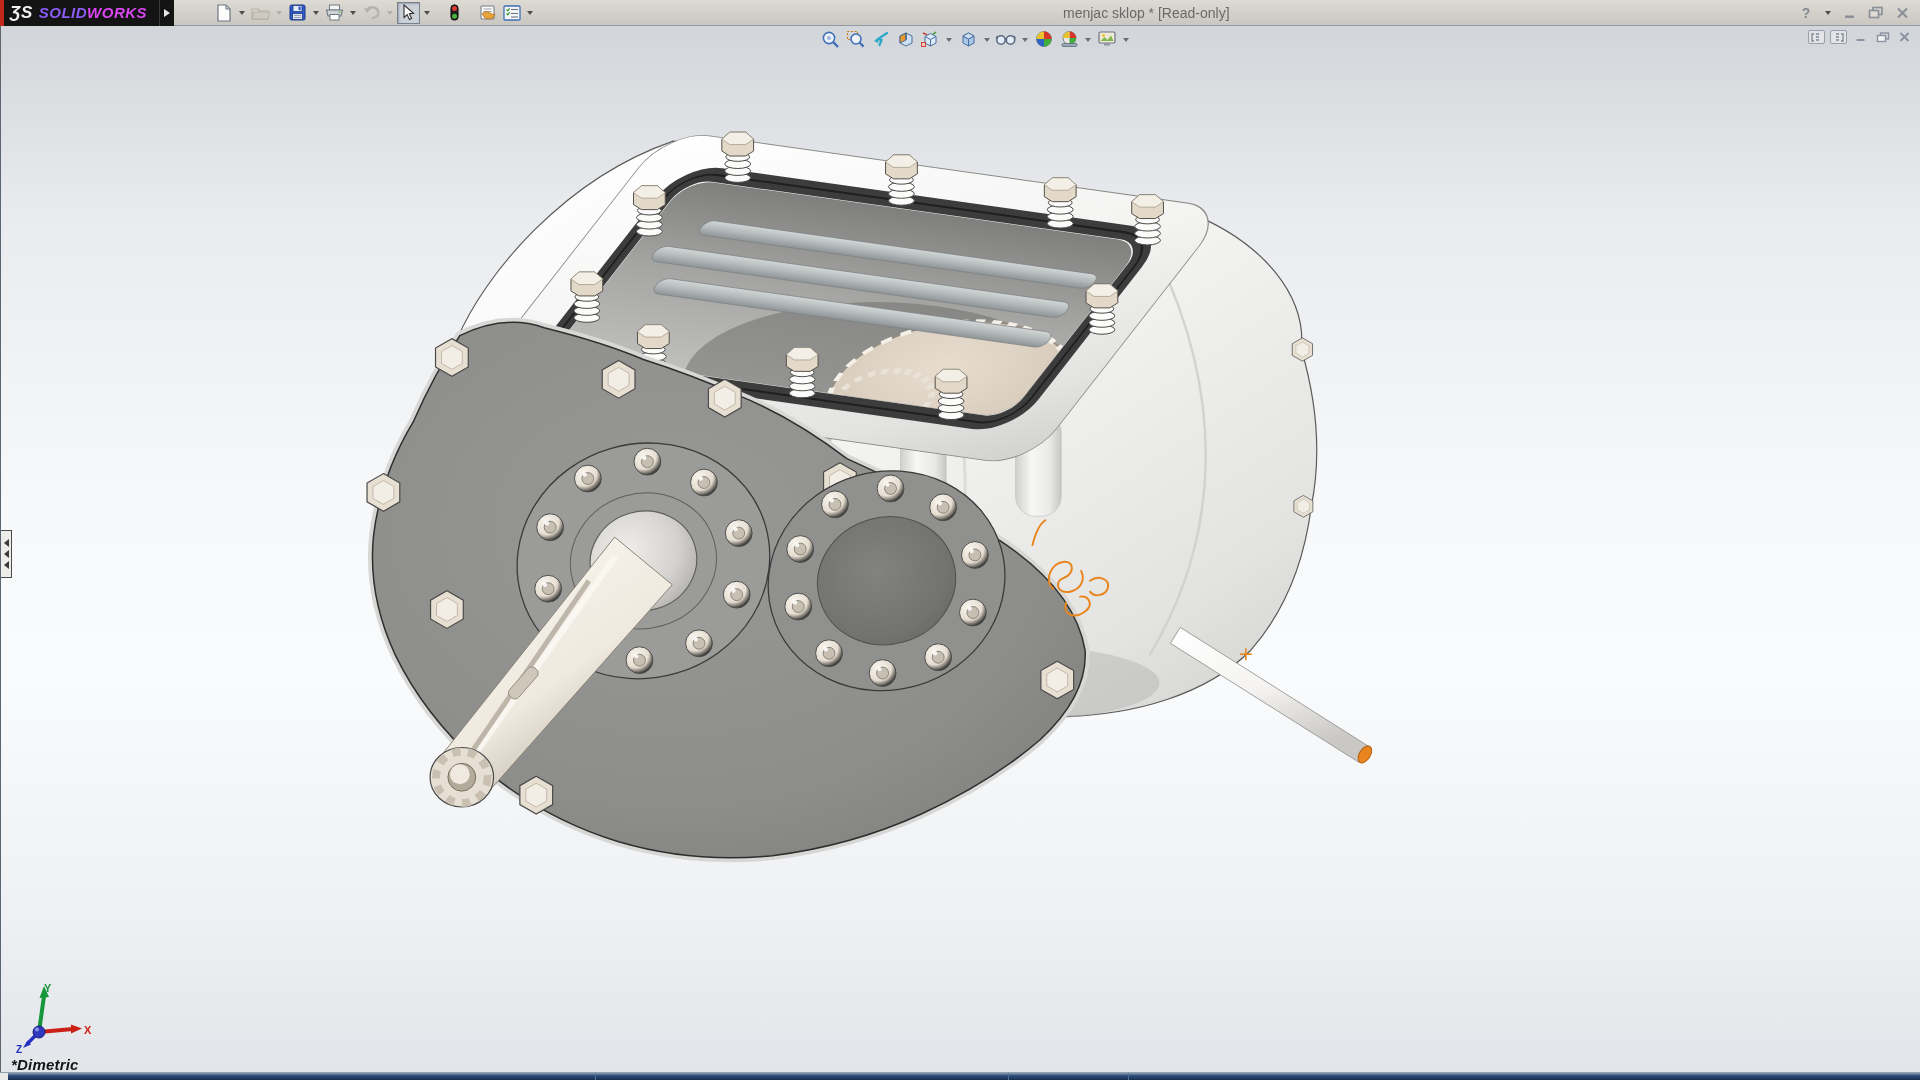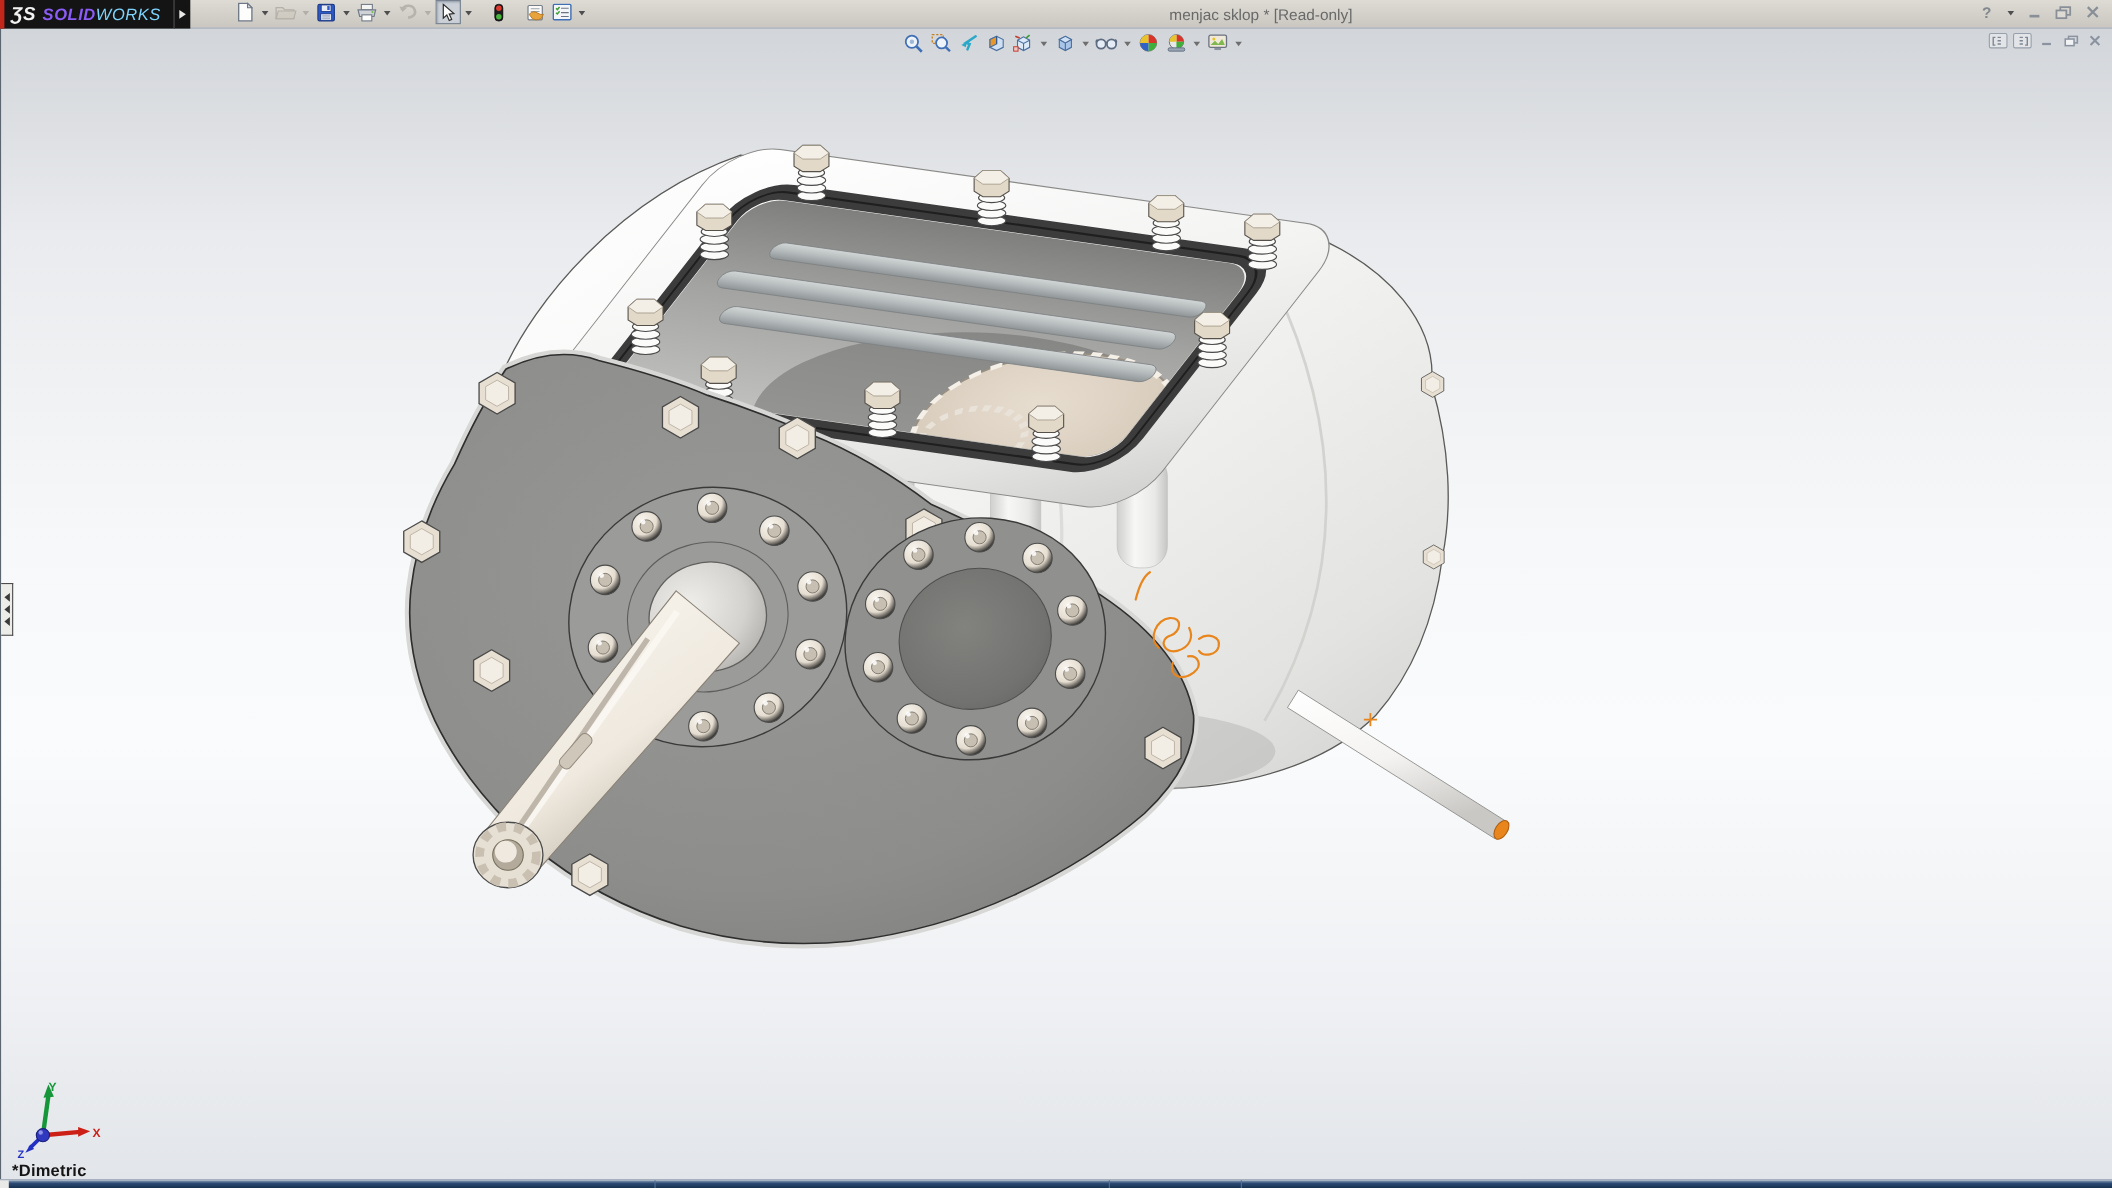--- a/index.html
+++ b/index.html
@@ -3,27 +3,27 @@
 <meta charset="utf-8">
 <style>
   html,body{margin:0;padding:0;background:#9aa0a6;}
   *{box-sizing:border-box;}
   #stage{position:relative;width:1920px;height:1080px;overflow:hidden;
          font-family:"Liberation Sans",sans-serif;background:#fff;}
 
   
   .titlebar{position:absolute;top:0;left:0;right:0;height:26px;z-index:60;
     background:linear-gradient(#dedbd5,#cac7c1);border-bottom:1px solid #8f99a4;
-    display:flex;align-items:flex-start;}
+    display:flex;align-items:center;}
   .edge-artifact{position:absolute;left:0;top:0;width:4px;height:26px;background:#c3271c;}
   .logo{height:26px;background:#141414;color:#fff;display:flex;align-items:center;
         padding:0 12px 0 10px;font-size:15px;letter-spacing:.5px;}
   .logo .mark{font-weight:700;font-style:italic;margin-right:6px;font-size:17px;color:#f2f2f2;}
   .logo b{font-style:italic;font-weight:700;color:#8b5cf6;}
-  .logo .lt{font-style:italic;font-weight:400;color:#7dd3fc;}
+  .logo .lt{font-style:italic;font-weight:700;color:#d946ef;}
   .menu-flyout{width:15px;height:26px;background:#141414;display:flex;align-items:center;
         justify-content:center;border-left:1px solid #3a3a3a;cursor:pointer;}
   .menu-flyout i{border:4px solid transparent;border-left:6px solid #e8e8e8;margin-left:4px;}
   .tbar{display:flex;align-items:center;margin-left:38px;gap:1px;}
   .tb-btn{width:23px;height:22px;display:flex;align-items:center;justify-content:center;border:1px solid transparent;}
   .tb-btn.pressed{background:#ccd1d8;border:1px solid #76808e;box-shadow:inset 1px 1px 2px #9aa2ad;}
   .tb-btn svg{display:block;}
   .dd{width:12px;height:22px;display:flex;align-items:center;justify-content:center;}
   .dd i{border:3px solid transparent;border-top:4px solid #4e4e4e;margin-top:4px;}
   .dd.dis i{border-top-color:#b2afa8;}
@@ -53,21 +53,21 @@
   .doc-btn.framed{border:1px solid #97a0ab;border-radius:2px;background:rgba(255,255,255,.35);}
 
   
   .left-tab{position:absolute;left:0;top:504px;width:11px;height:48px;background:#eceuea;
     background:#ecece9;border:1px solid #4c4c4c;border-left:none;z-index:15;cursor:pointer;
     display:flex;flex-direction:column;align-items:center;justify-content:center;gap:3px;}
   .left-tab i{border:4px solid transparent;border-right:5px solid #3a3a3a;margin-right:4px;}
 
   
   .triad{position:absolute;left:14px;top:956px;z-index:15;}
-  .view-label{position:absolute;left:10px;top:1030px;font-size:15px;font-weight:700;color:#141414;z-index:15;letter-spacing:.2px;}
+  .view-label{position:absolute;left:10px;top:1030px;font-size:15px;font-weight:700;color:#141414;z-index:15;letter-spacing:.2px;font-style:italic;}
 
   
   .taskbar{position:absolute;left:0;right:0;bottom:0;height:8px;z-index:70;
     background:linear-gradient(#8ea0b6,#2b4a74 40%,#16304f);border-top:1px solid #93a0af;}
   .taskbar .seg{position:absolute;top:0;bottom:0;width:1px;background:#537099;}
   .taskbar .start{position:absolute;left:0;top:0;bottom:0;width:8px;background:#e9e9e7;}
 </style>
 </head>
 <body>
 

